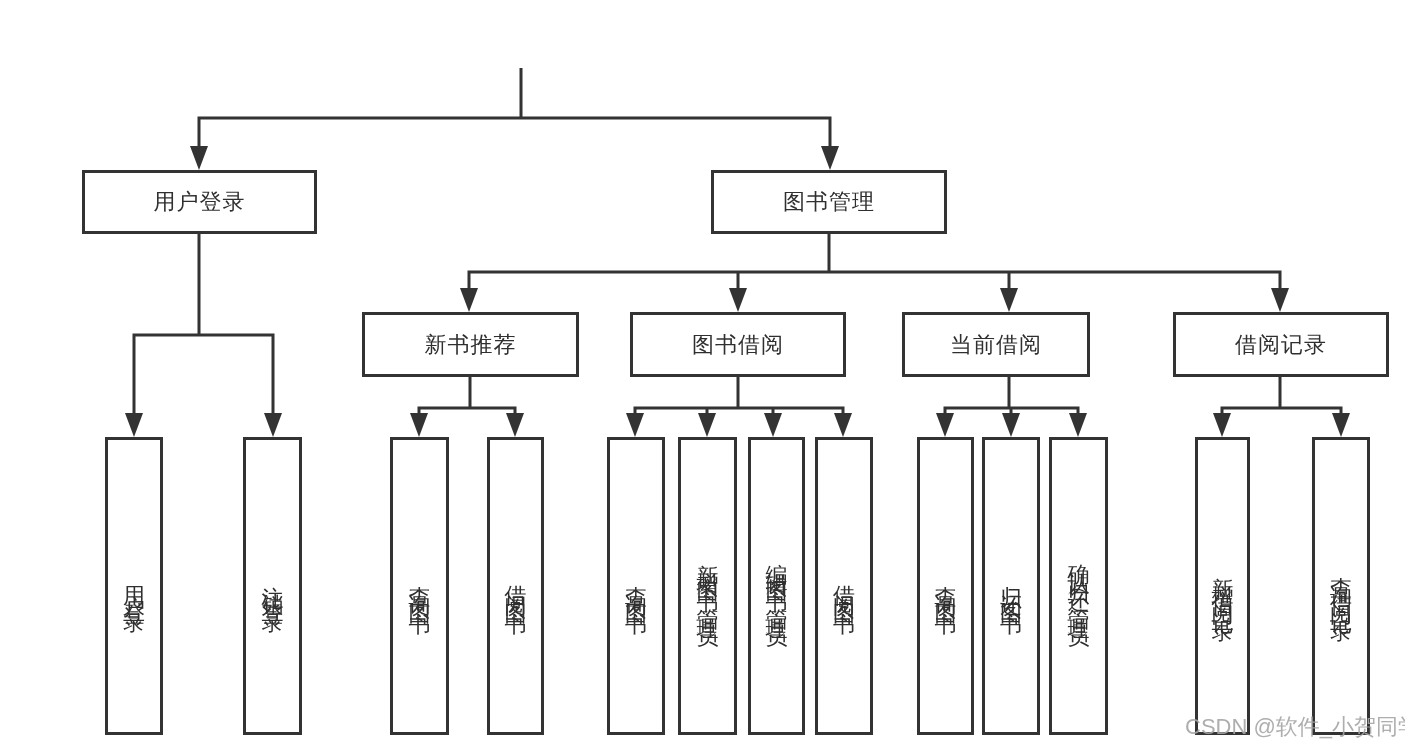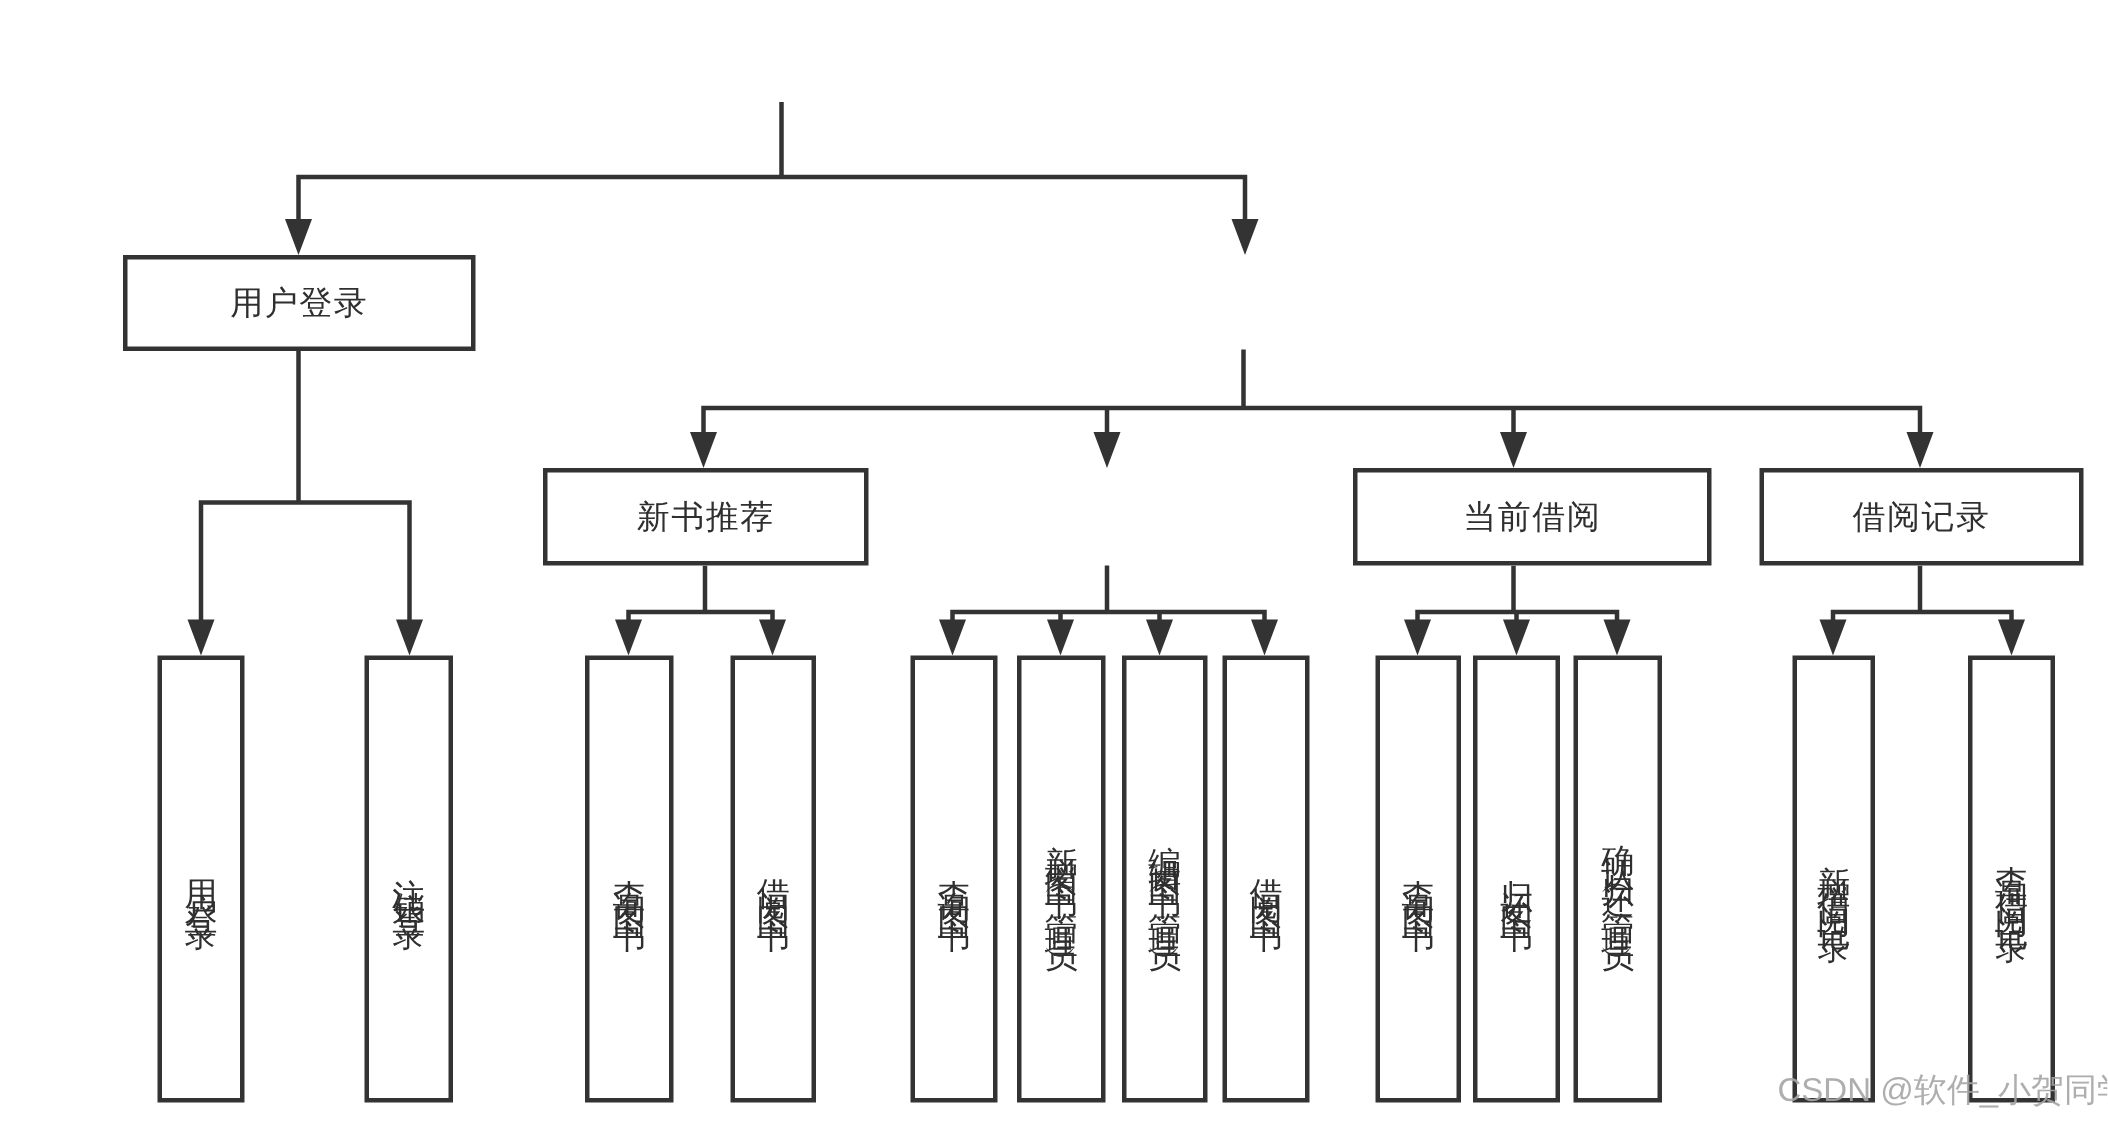--- a/index.html
+++ b/index.html
@@ -103,23 +103,25 @@
 
     <g>
       <path d="M1280 377 V408 M1220.5 408 H1342.5 M1222 408 V415 M1341 408 V415"></path>
       <polygon points="1213,413 1231,413 1222,437" fill="#333333" stroke="none"></polygon>
       <polygon points="1332,413 1350,413 1341,437" fill="#333333" stroke="none"></polygon>
     </g>
   </svg>
 
 
   <div class="box h" style="left:82px; top:170px; width:235px; height:64px;">用户登录</div>
+  <div class="box h" style="left:711px; top:170px; width:236px; height:64px;">图书管理</div>
 
   <div class="box h" style="left:362px; top:312px; width:217px; height:65px;">新书推荐</div>
-  <div class="box h" style="left:902px; top:312px; width:239px; height:65px;">当前借阅</div>
+  <div class="box h" style="left:630px; top:312px; width:216px; height:65px;">图书借阅</div>
+  <div class="box h" style="left:902px; top:312px; width:188px; height:65px;">当前借阅</div>
   <div class="box h" style="left:1173px; top:312px; width:216px; height:65px;">借阅记录</div>
 
   <div class="box v" style="left:105px; top:437px; width:58px; height:298px;">用户登录</div>
   <div class="box v" style="left:243px; top:437px; width:59px; height:298px;">注销登录</div>
 
   <div class="box v" style="left:390px; top:437px; width:59px; height:298px;">查询图书</div>
   <div class="box v" style="left:487px; top:437px; width:57px; height:298px;">借阅图书</div>
 
   <div class="box v" style="left:607px; top:437px; width:58px; height:298px;">查询图书</div>
   <div class="box v" style="left:678px; top:437px; width:59px; height:298px;">新增图书（管理员）</div>

